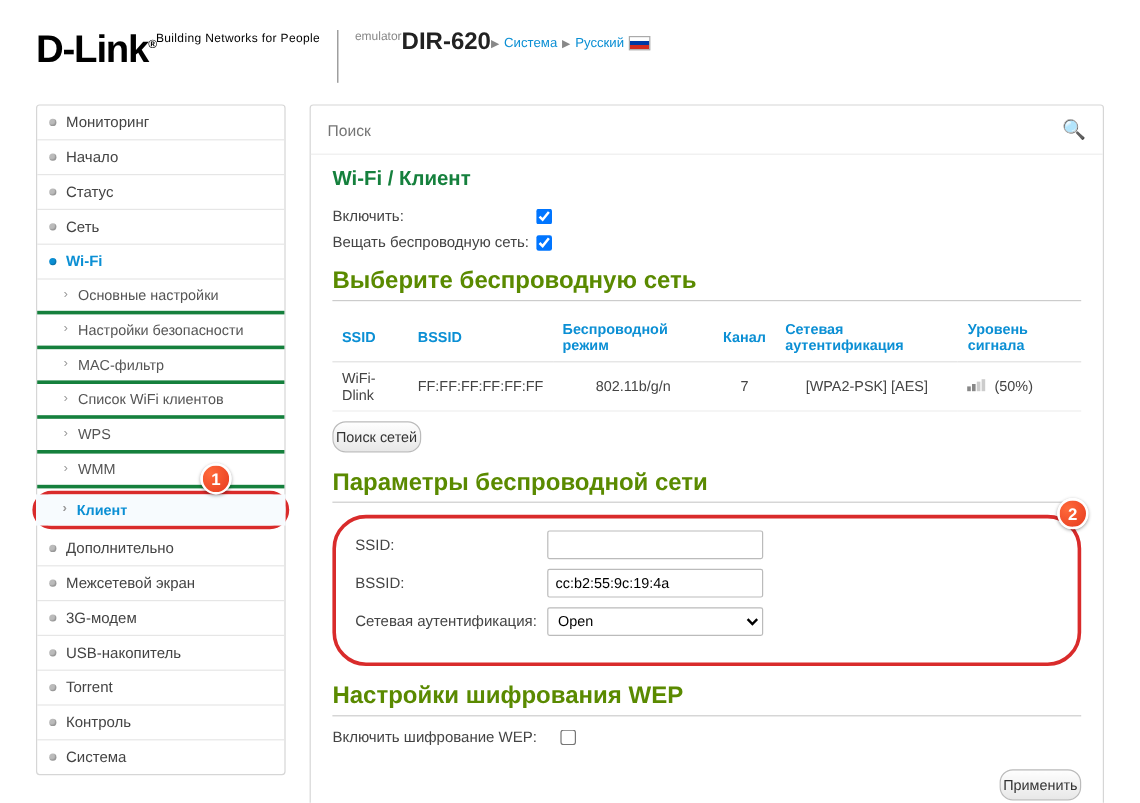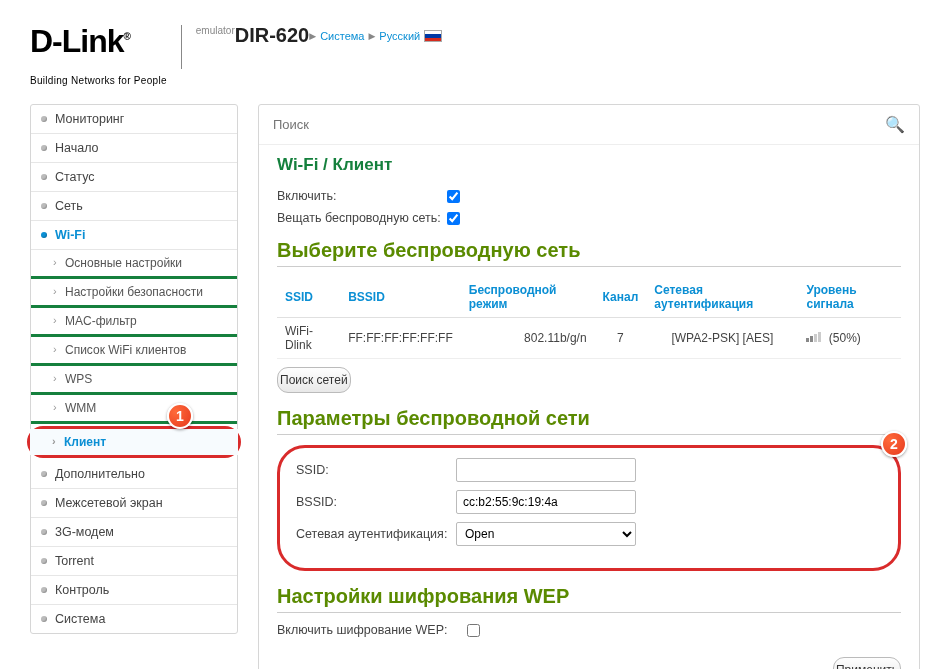--- a/index.html
+++ b/index.html
@@ -1,19 +1,19 @@
 <!DOCTYPE html>
 <html><head>
 <meta charset="utf-8">
 <style>
 * { box-sizing: border-box; margin: 0; padding: 0; }
 body { font-family: Arial, Helvetica, sans-serif; font-size: 13px; color: #333; background: #fff; }
 .page { width: 950px; height: 669px; position: relative; padding: 25px 30px; }
 .header { display: flex; align-items: flex-start; gap: 12px; margin-bottom: 18px; }
-.logo-block { display: flex; flex-direction: column; gap: 16px; }
+.logo-block { display: flex; flex-direction: row; }
 .logo-main { font-family: Arial Black, Arial, sans-serif; font-weight: 900; font-size: 32px; letter-spacing: -1px; color: #000; line-height: 1; }
 .logo-sub { font-size: 10px; color: #000; letter-spacing: 0.3px; margin-top: 2px; }
 .logo-divider { width: 1px; background: #888; height: 44px; margin: 0 2px; }
 .model-block { display: flex; }
 .emulator { font-size: 10px; color: #888; }
 .model { font-family: Arial, sans-serif; font-size: 20px; font-weight: 700; color: #222; line-height: 1; }
 .bc { font-size: 11px; color: #0b8fd4; margin-top: 2px; display: flex; align-items: center; gap: 4px; }
 .bc .arrow { color: #888; font-size: 9px; }
 .flag { display: inline-block; width: 18px; height: 12px; background: linear-gradient(to bottom,#fff 0 33%,#0039a6 33% 66%,#d52b1e 66% 100%); border:1px solid #aaa; vertical-align: middle; }
 .layout { display: flex; gap: 20px; }
@@ -91,20 +91,21 @@
         <div style="position:relative">
           <div class="sub-item"><span>WMM</span></div>
           <div class="badge" style="top:8px;right:44px">1</div>
           <div class="highlight-box">
             <div class="sub-item active" style="border-bottom:none"><span>Клиент</span></div>
           </div>
         </div>
         <div class="menu-item"><span>Дополнительно</span></div>
         <div class="menu-item"><span>Межсетевой экран</span></div>
         <div class="menu-item"><span>3G-модем</span></div>
+        <div class="menu-item"><span>USB-накопитель</span></div>
         <div class="menu-item"><span>Torrent</span></div>
         <div class="menu-item"><span>Контроль</span></div>
         <div class="menu-item"><span>Система</span></div>
       </div>
     </div>
 
     <div class="content">
       <div class="search-row">
         <input class="search-input" placeholder="Поиск" style="">
         <span class="search-icon">🔍</span>
@@ -130,21 +131,21 @@
             <th>Беспроводной режим</th>
             <th>Канал</th>
             <th>Сетевая аутентификация</th>
             <th>Уровень сигнала</th>
           </tr>
             </thead>
           <tbody>
               <tr>
             <td>WiFi-Dlink</td>
             <td>FF:FF:FF:FF:FF:FF</td>
-            <td style="text-align:right">802.11b/g/n</td>
+            <td style="text-align:center">802.11b/g/n</td>
             <td style="text-align:center">7</td>
             <td style="text-align:center">[WPA2-PSK] [AES]</td>
             <td>
               <span class="signal">
                     <span style="height:4px"></span>
                     <span style="height:6px"></span>
                     <span style="height:8px;background:#ccc"></span>
                     <span style="height:10px;background:#ccc"></span>
                   </span>
               <span>(50%)</span>

